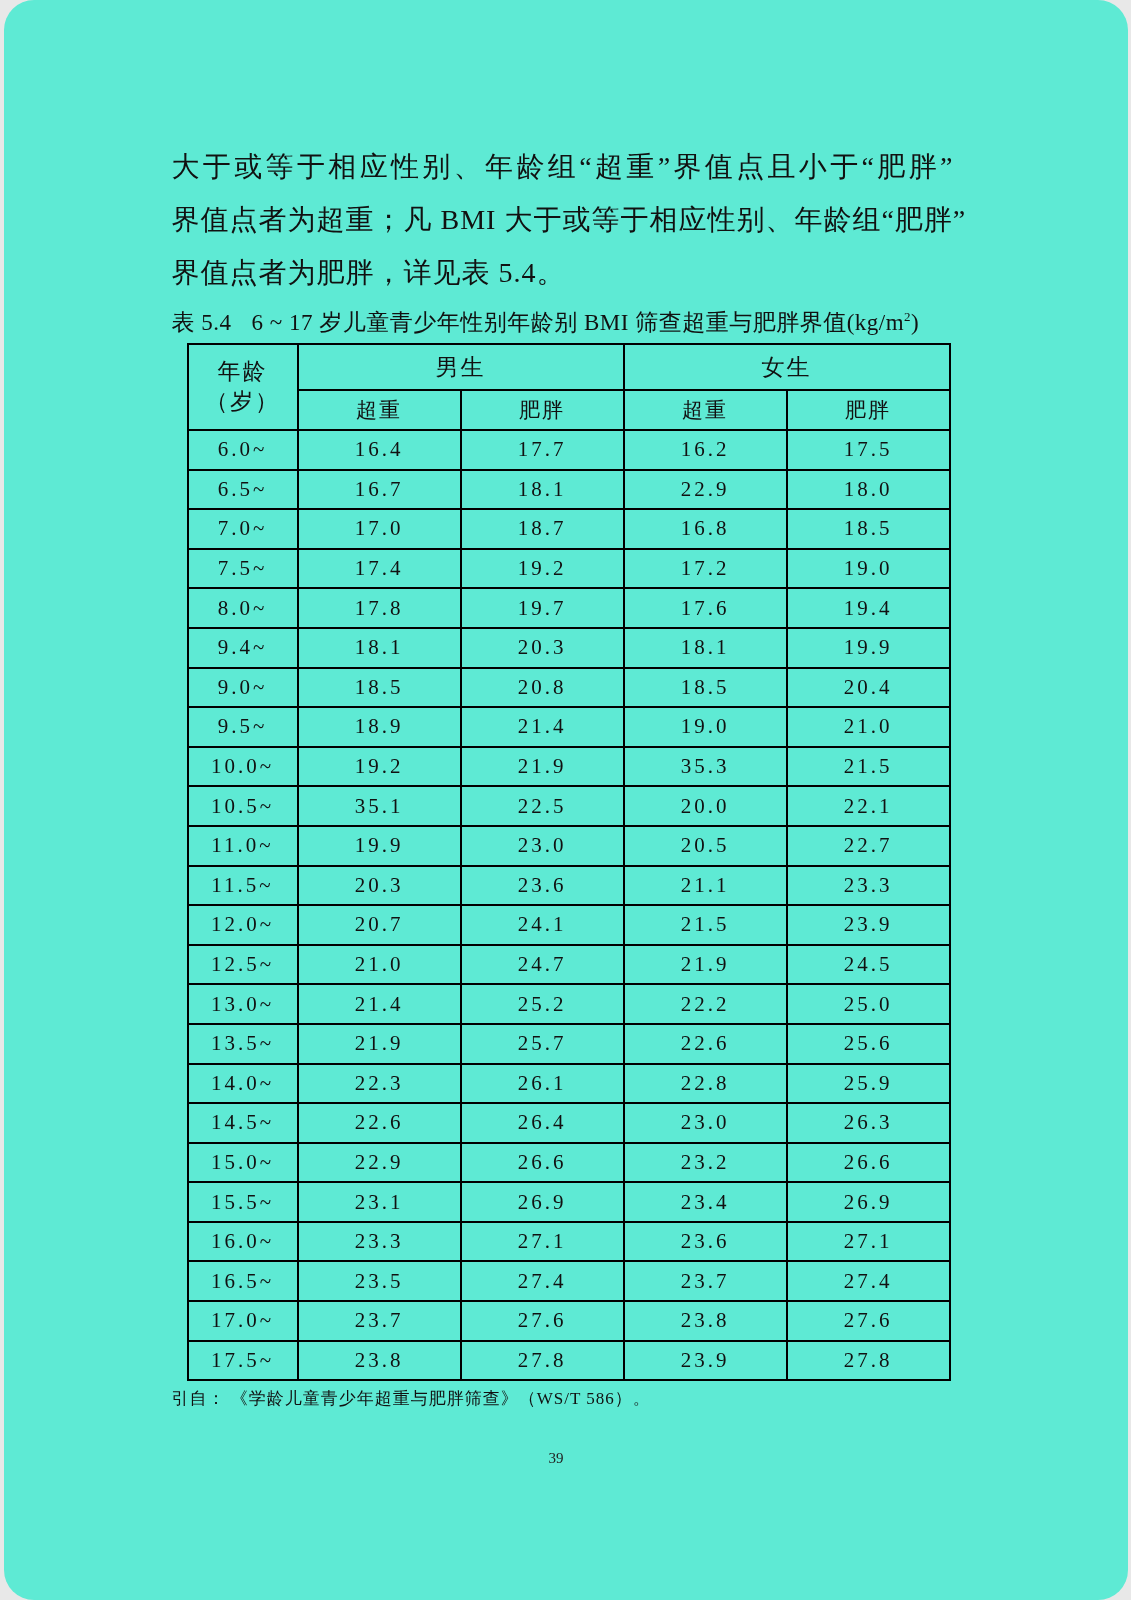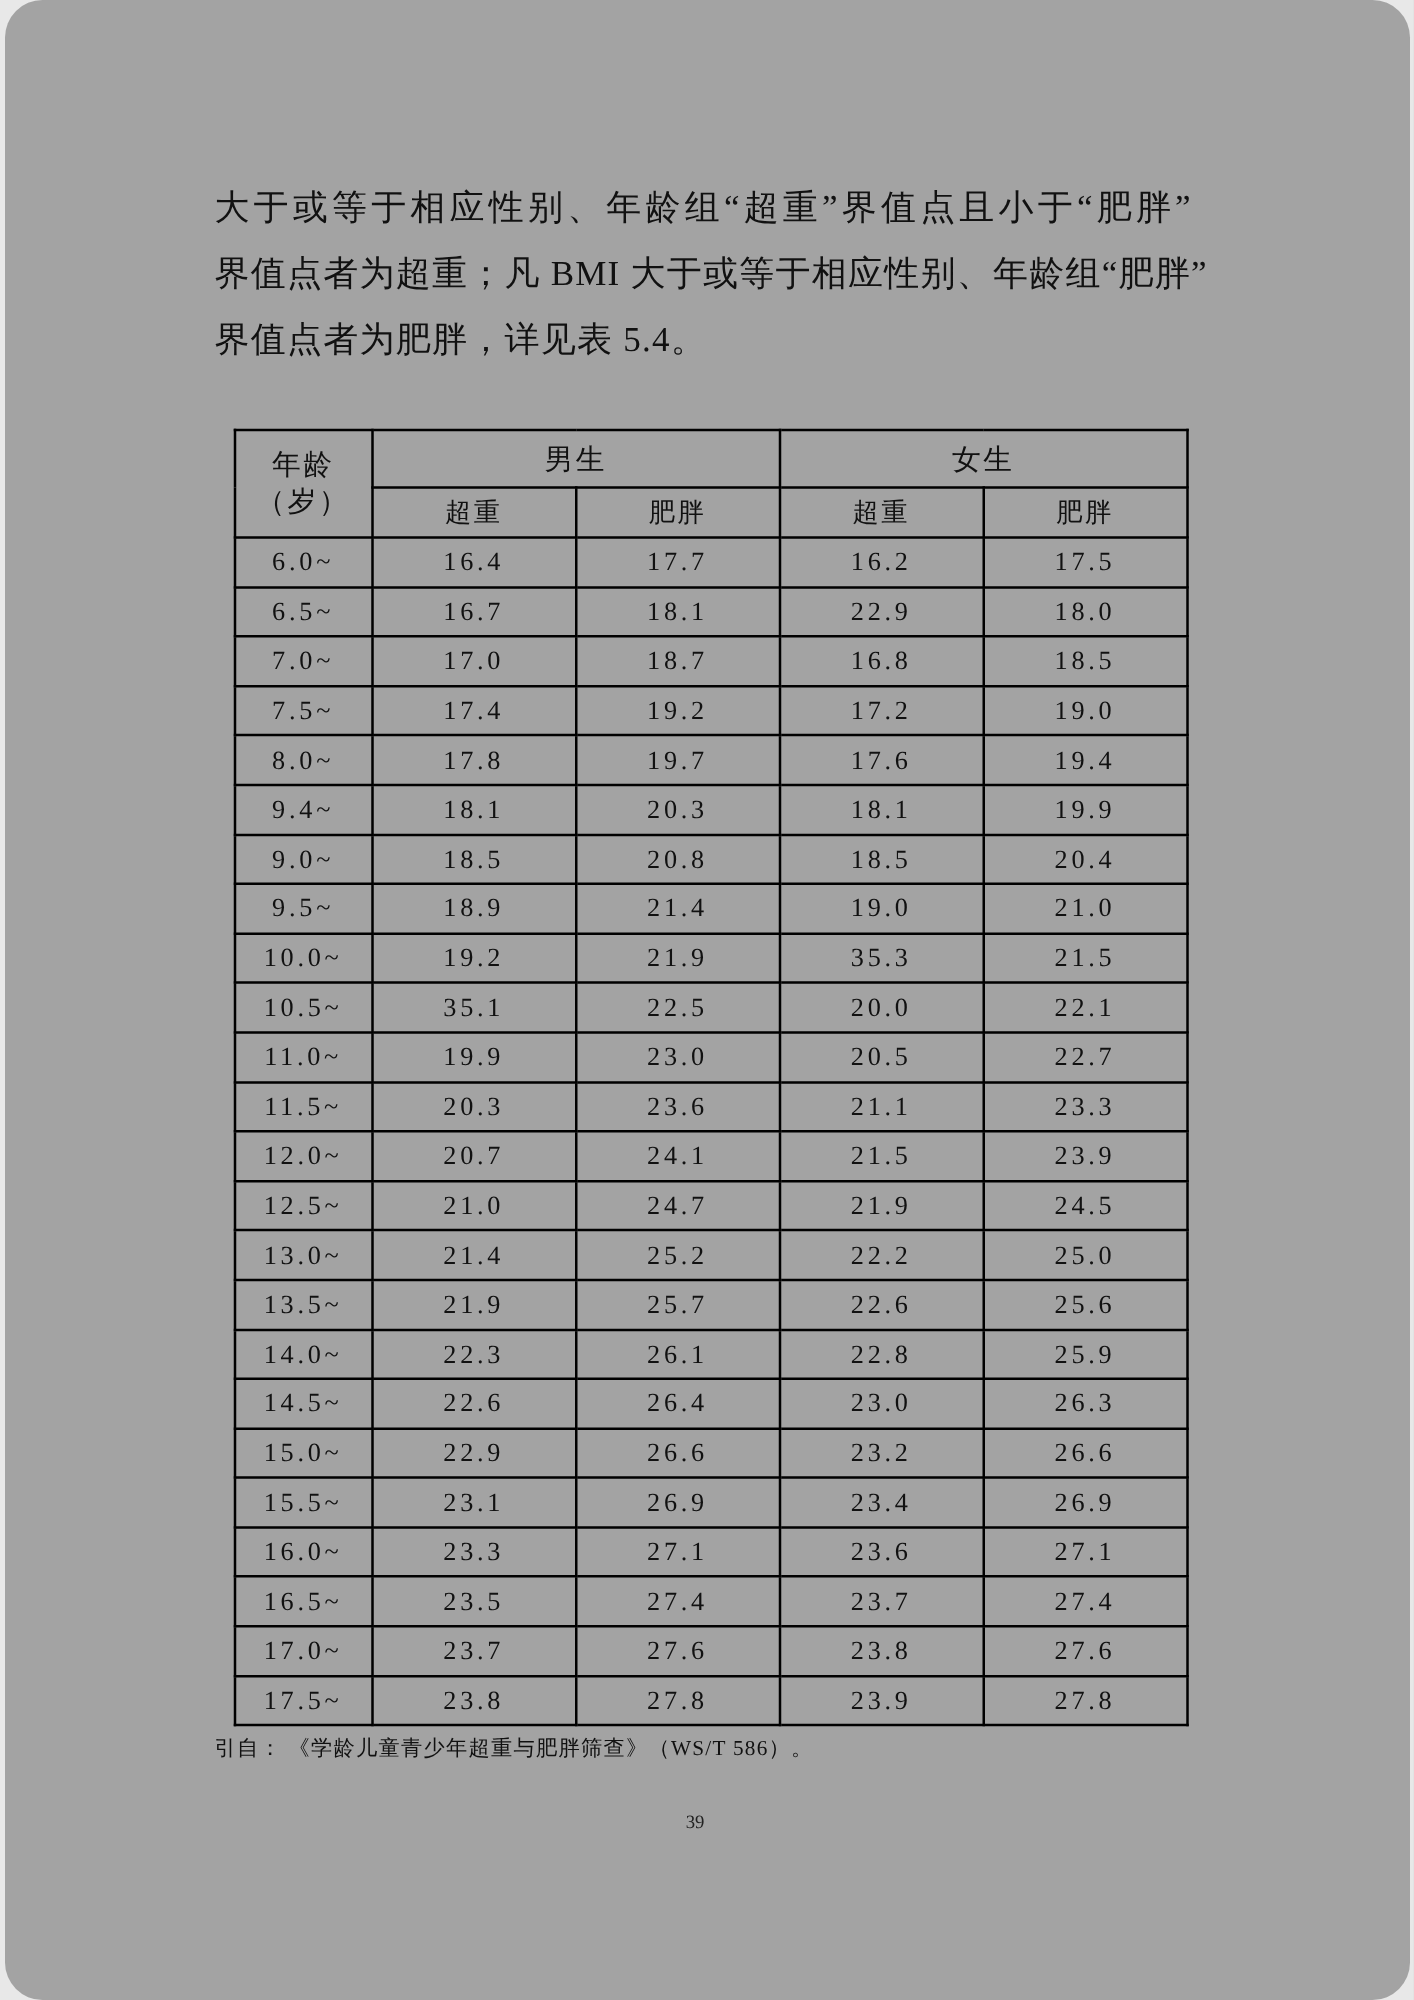--- a/index.html
+++ b/index.html
@@ -5,21 +5,21 @@
   html, body {
     margin: 0;
     padding: 0;
     background: #e8e8e8;
   }
   .page {
     position: relative;
     width: 1124px;
     height: 1600px;
     margin: 0 auto;
-    background: #a3a3a3;
+    background: #5eead4;
     overflow: hidden;
     font-family: "Liberation Serif", "DejaVu Serif", serif;
     color: #111111;
     border-radius: 30px;
   }
   .paragraph {
     position: absolute;
     left: 168px;
     top: 140px;
     width: 782px;
@@ -111,20 +111,23 @@
 <body>
 
 <div class="page">
 
   <div class="paragraph">
     <div class="para-line">大于或等于相应性别、年龄组“超重”界值点且小于“肥胖”</div>
     <div class="para-line">界值点者为超重；凡 BMI 大于或等于相应性别、年龄组“肥胖”</div>
     <div class="para-line last">界值点者为肥胖，详见表 5.4。</div>
   </div>
 
+  <div class="caption">
+    <span class="cap-label">表 5.4</span><span>6 ~ 17 岁儿童青少年性别年龄别 BMI 筛查超重与肥胖界值(kg/m</span><sup>2</sup><span>)</span>
+  </div>
 
   <table class="bmi">
     <colgroup>
       <col style="width:110px">
       <col style="width:163px">
       <col style="width:163px">
       <col style="width:163px">
       <col style="width:163px">
     </colgroup>
     <thead>

